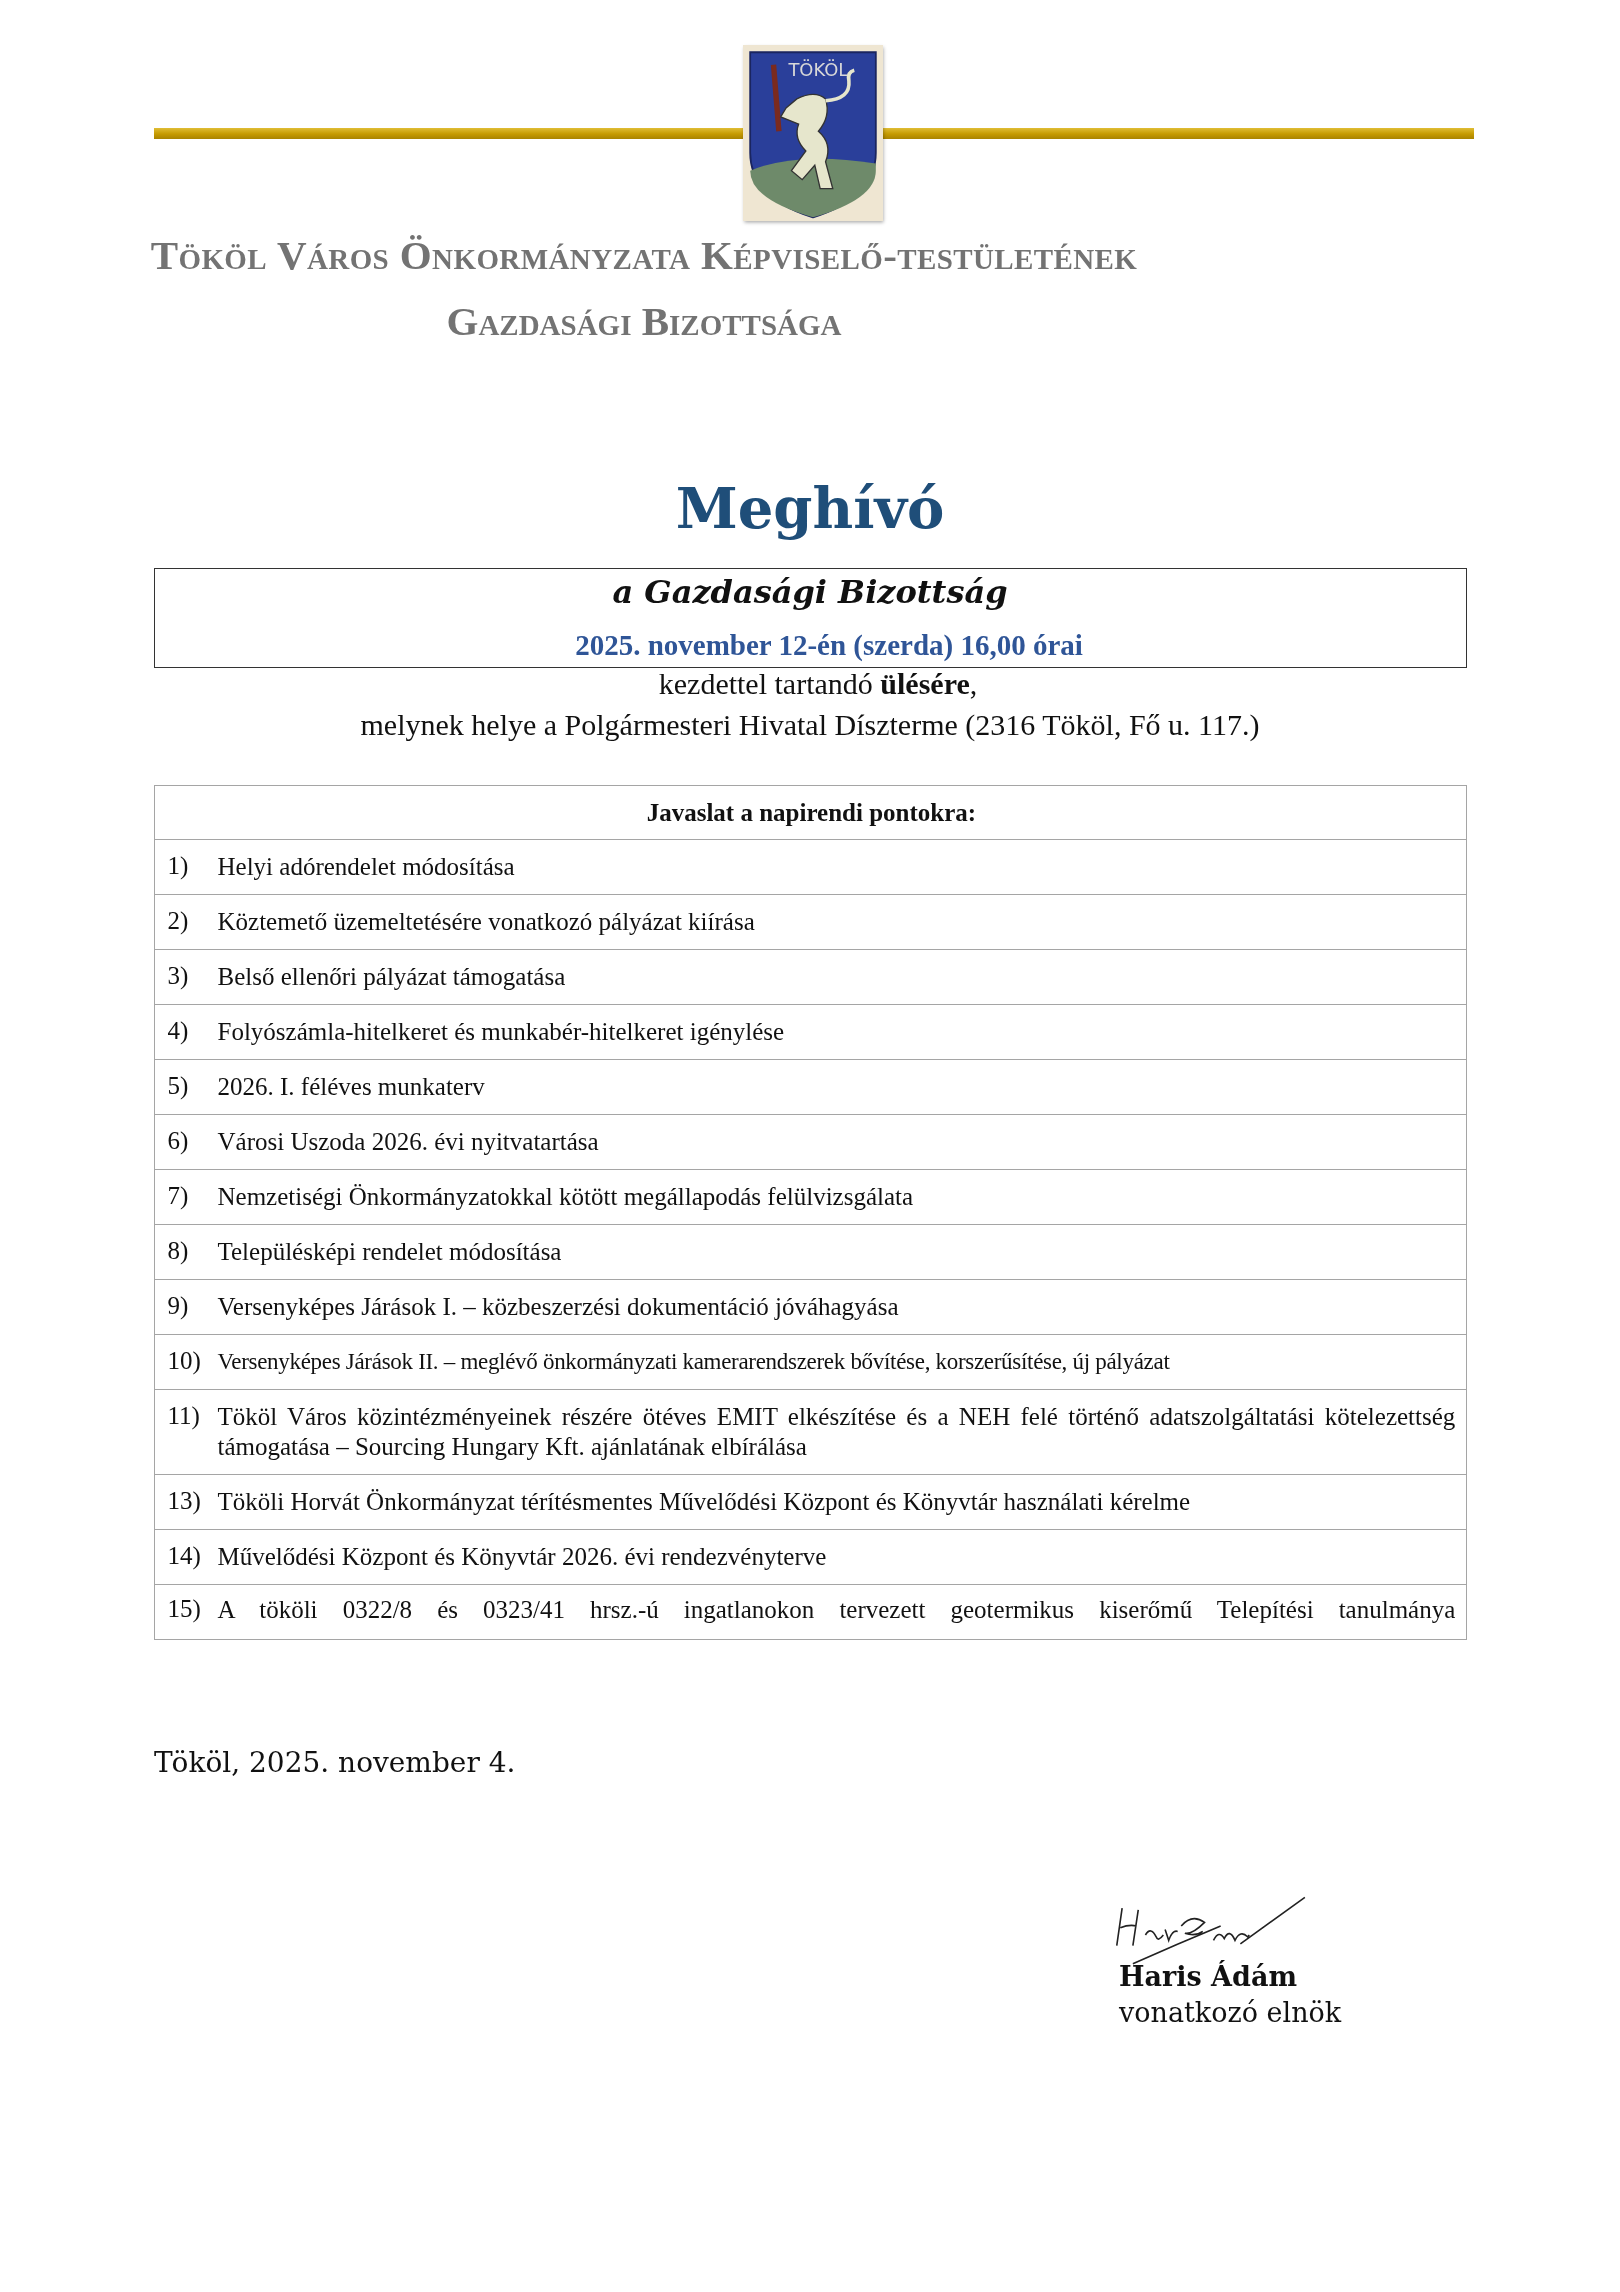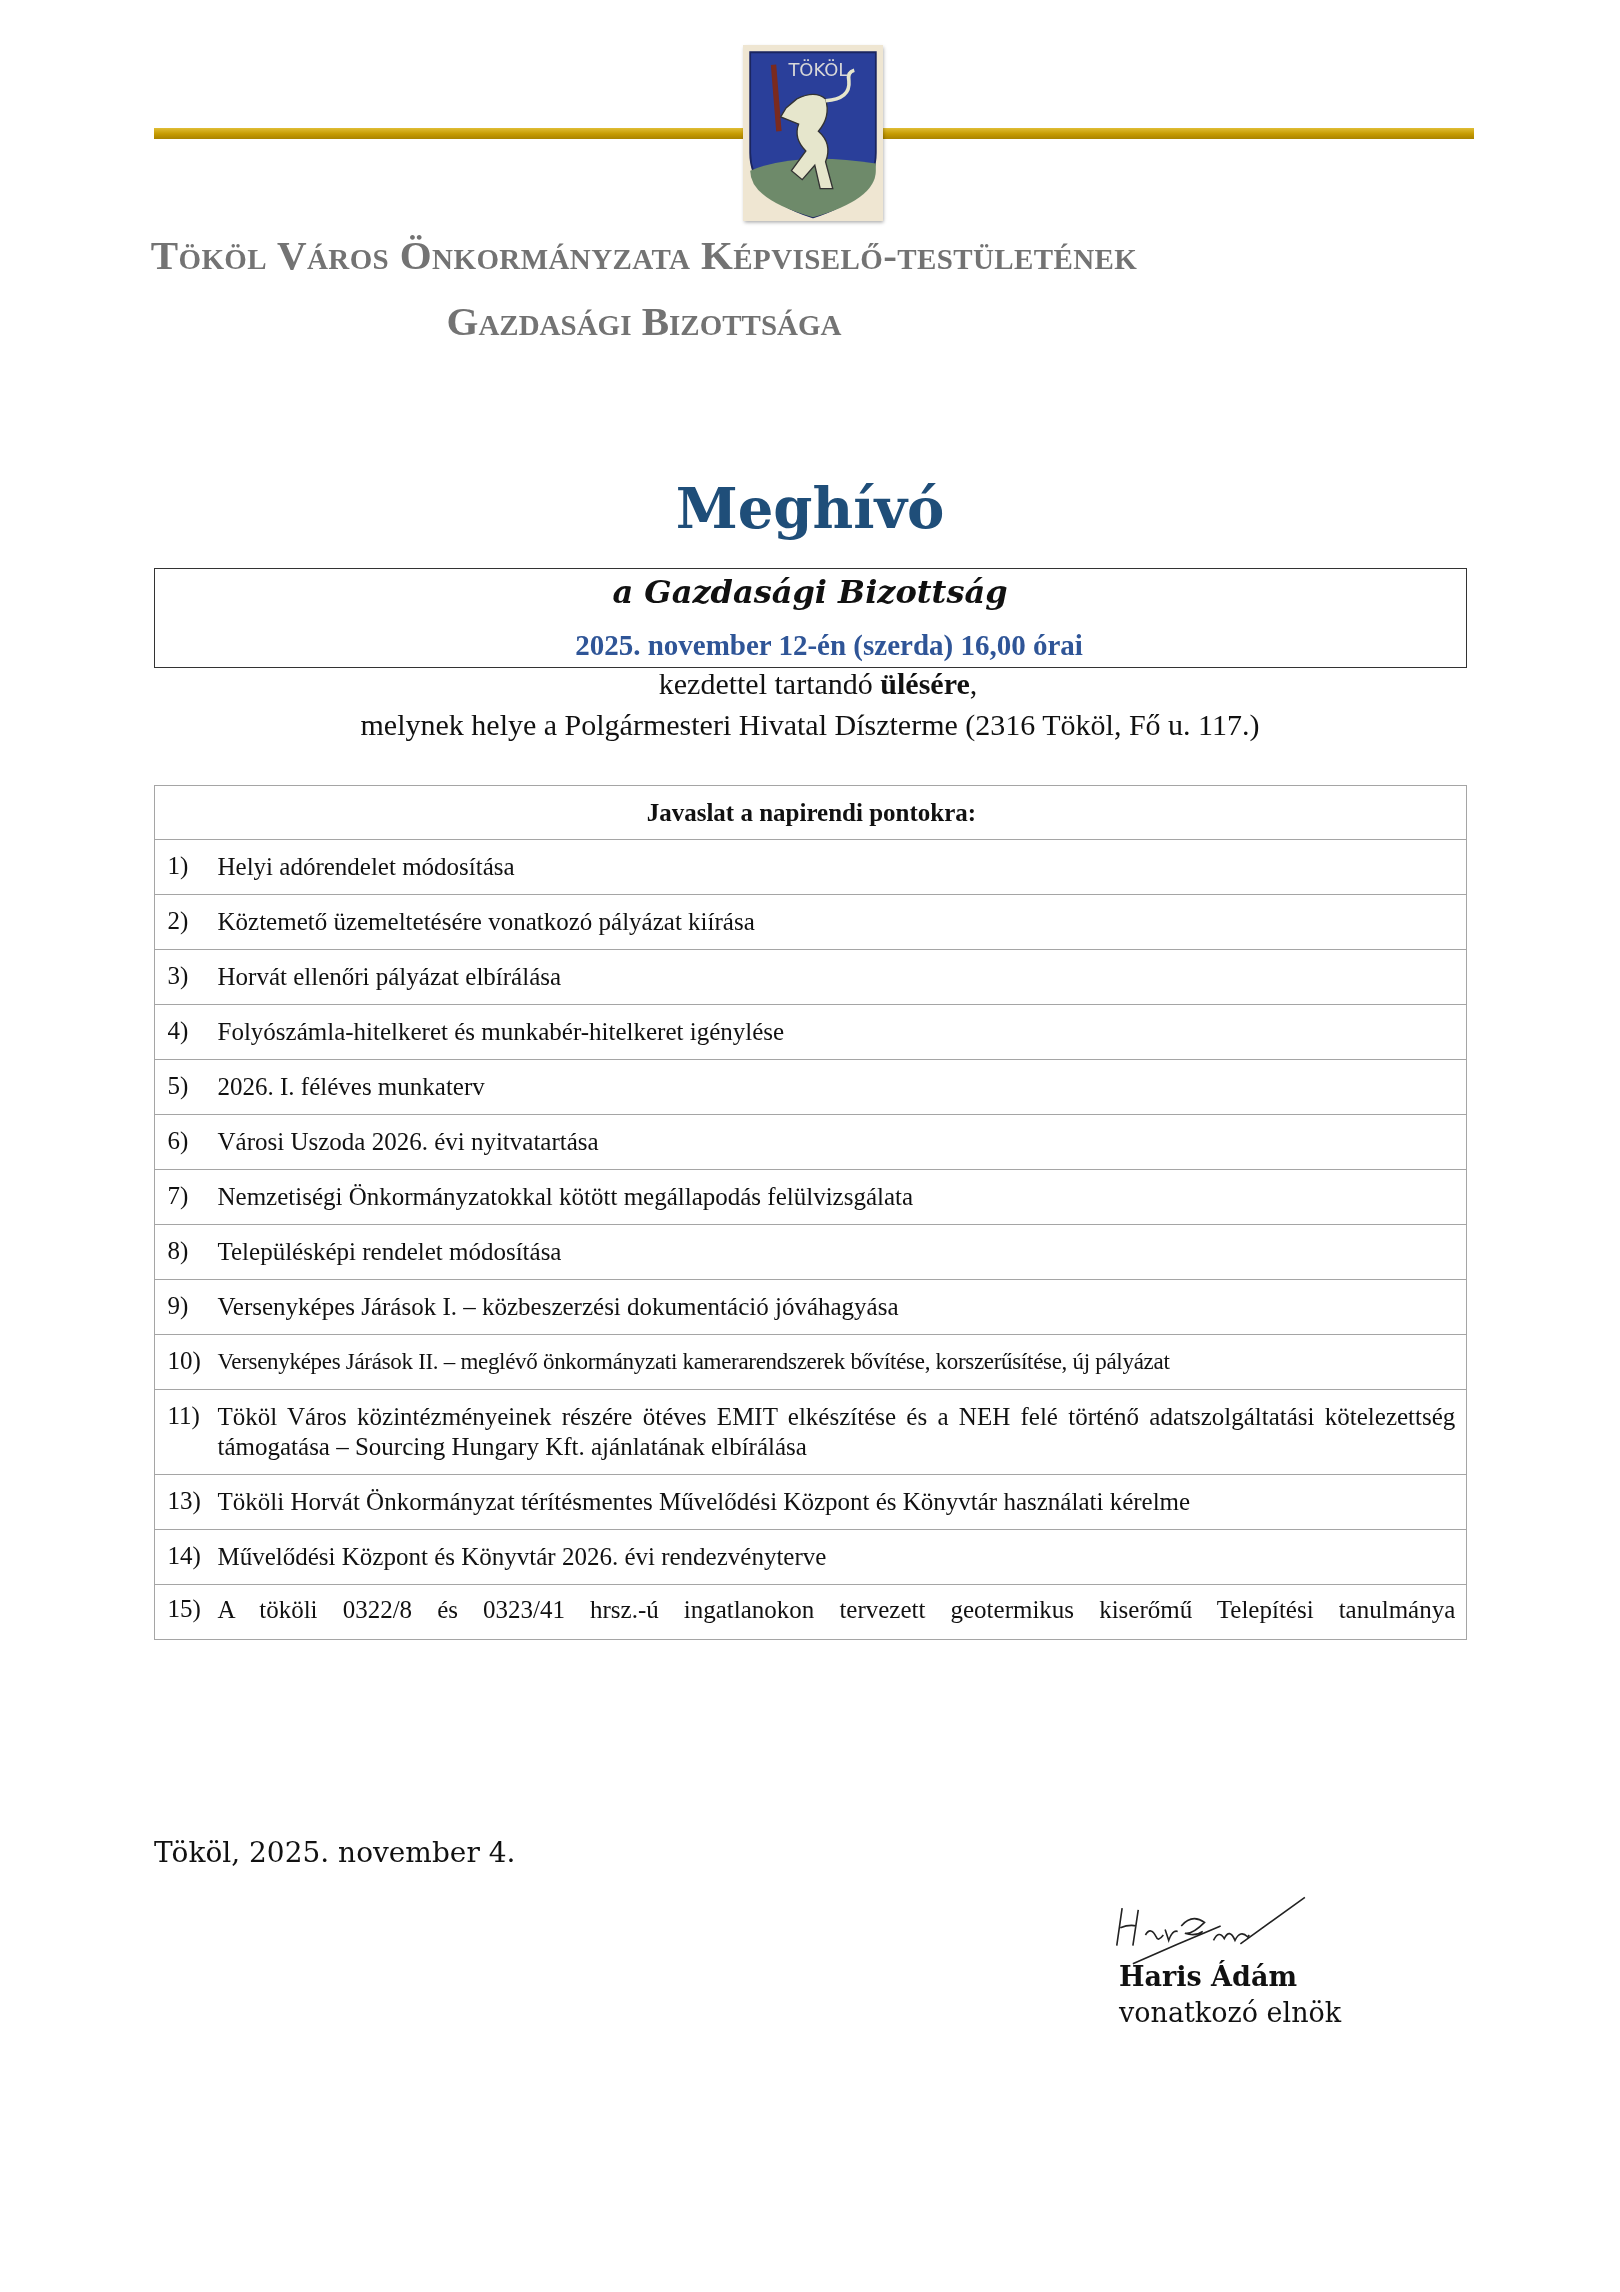--- a/index.html
+++ b/index.html
@@ -31,21 +31,21 @@
   .agenda td, .agenda th { border: 1.8px solid #a5a5a5; padding: 0 10.7px 0 12.5px; vertical-align: middle; }
   .agenda th { height: 53px; font-weight: bold; text-align: center; font-size: 25px; }
   .agenda td { height: 54px; }
   .agenda .num { display: inline-block; width: 50px; }
   .agenda .cell { display: flex; }
   .agenda .txt { flex: 1; text-align: justify; text-align-last: left; line-height: 30px; }
   .agenda tr.tall td { height: 84px; }
   .agenda tr.clip td { height: 54px; }
   .agenda tr.clip .cellwrap { height: 52px; overflow: hidden; padding-top: 9px; box-sizing: border-box; }
   .agenda tr.clip .txt { text-align-last: justify; }
-  .place-date { left: 154px; top: 1836px; font-size: 28px; font-family: "DejaVu Serif", serif; }
+  .place-date { left: 154px; top: 1746px; font-size: 28px; font-family: "DejaVu Serif", serif; }
   .sig { left: 1106px; top: 1890px; width: 215px; height: 81px; }
   .signer { left: 1119px; top: 1961px; font-size: 27px; font-weight: bold; font-family: "DejaVu Serif", serif; }
   .role { left: 1119px; top: 1997px; font-size: 27px; font-family: "DejaVu Serif", serif; }
 </style>
 </head>
 <body>
 
 <div class="abs goldbar"></div>
 
 <div class="abs crest">
@@ -91,21 +91,21 @@
           <div class="cell">
             <span class="num">2)</span>
             <span class="txt">Köztemető üzemeltetésére vonatkozó pályázat kiírása</span>
           </div>
         </td>
       </tr>
   <tr>
         <td>
           <div class="cell">
             <span class="num">3)</span>
-            <span class="txt">Horvát ellenőri pályázat elbírálása</span>
+            <span class="txt">Belső ellenőri pályázat támogatása</span>
           </div>
         </td>
       </tr>
   <tr>
         <td>
           <div class="cell">
             <span class="num">4)</span>
             <span class="txt">Folyószámla-hitelkeret és munkabér-hitelkeret igénylése</span>
           </div>
         </td>

